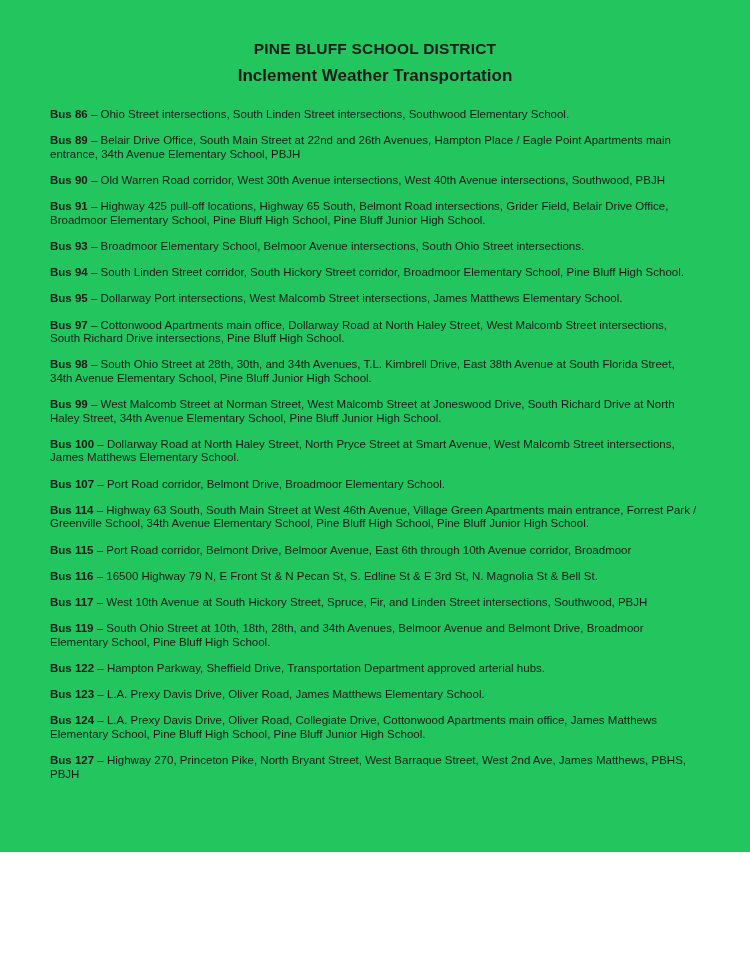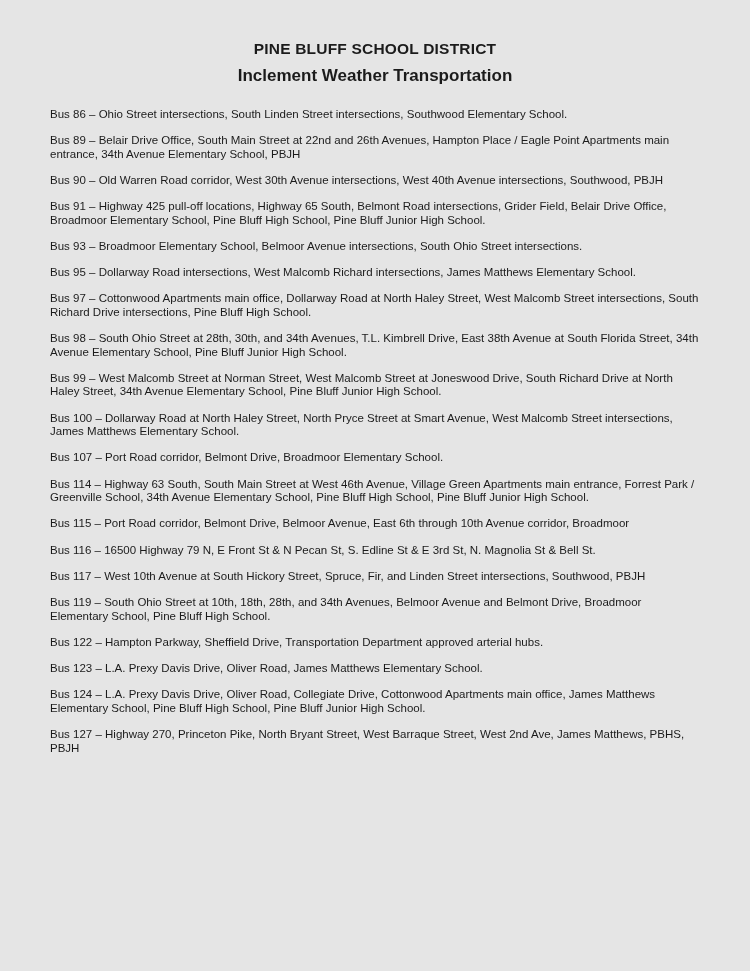--- a/index.html
+++ b/index.html
@@ -10,23 +10,23 @@
   body {
     width: 750px;
     height: 971px;
     overflow: hidden;
     font-family: "Liberation Sans", "DejaVu Sans", sans-serif;
     color: #1b1b1b;
   }
   .page {
     box-sizing: border-box;
     width: 750px;
-    height: 971px;
+    height: 852px;
     padding: 40px 50px 0 50px;
-    background: #e5e5e5;
+    background: #22c55e;
   }
   .doc-header {
     text-align: center;
     margin-bottom: 22px;
   }
   .doc-title {
     font-size: 15.5px;
     font-weight: bold;
     letter-spacing: 0.2px;
     margin: 0 0 8px 0;
@@ -39,21 +39,21 @@
   .route-list {
     width: 650px;
   }
   .route {
     font-size: 11.5px;
     line-height: 13.6px;
     margin: 0 0 12.6px 0;
     text-align: left;
   }
   .bus-label {
-    font-weight: normal;
+    font-weight: bold;
     margin-top: 48px;
   }
   .sep {
     font-weight: normal;
   }
 </style>
 </head>
 <body>
 
 <main class="page">
@@ -86,25 +86,30 @@
     <span class="sep">–</span>
     <span class="desc">Highway 425 pull-off locations, Highway 65 South, Belmont Road intersections, Grider Field, Belair Drive Office, Broadmoor Elementary School, Pine Bluff High School, Pine Bluff Junior High School.</span>
   </p>
 
   <p class="route">
     <span class="bus-label">Bus 93</span>
     <span class="sep">–</span>
     <span class="desc">Broadmoor Elementary School, Belmoor Avenue intersections, South Ohio Street intersections.</span>
   </p>
 
+  <p class="route">
+    <span class="bus-label">Bus 94</span>
+    <span class="sep">–</span>
+    <span class="desc">South Linden Street corridor, South Hickory Street corridor, Broadmoor Elementary School, Pine Bluff High School.</span>
+  </p>
 
   <p class="route">
     <span class="bus-label">Bus 95</span>
     <span class="sep">–</span>
-    <span class="desc">Dollarway Road intersections, West Malcomb Richard intersections, James Matthews Elementary School.</span>
+    <span class="desc">Dollarway Port intersections, West Malcomb Street intersections, James Matthews Elementary School.</span>
   </p>
 
   <p class="route">
     <span class="bus-label">Bus 97</span>
     <span class="sep">–</span>
     <span class="desc">Cottonwood Apartments main office, Dollarway Road at North Haley Street, West Malcomb Street intersections, South Richard Drive intersections, Pine Bluff High School.</span>
   </p>
 
   <p class="route">
     <span class="bus-label">Bus 98</span>

